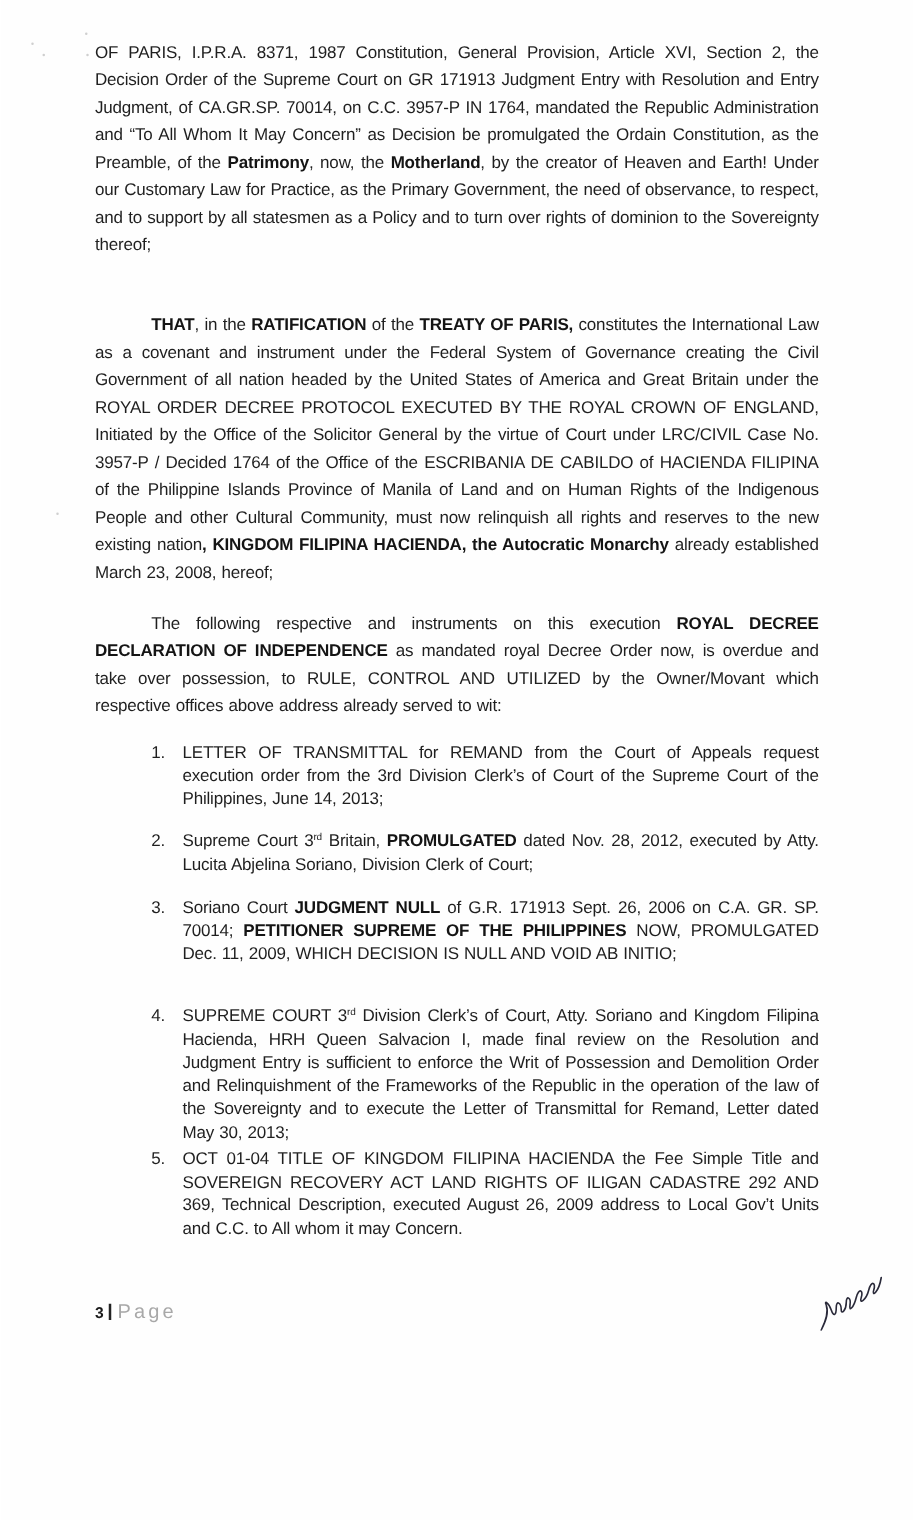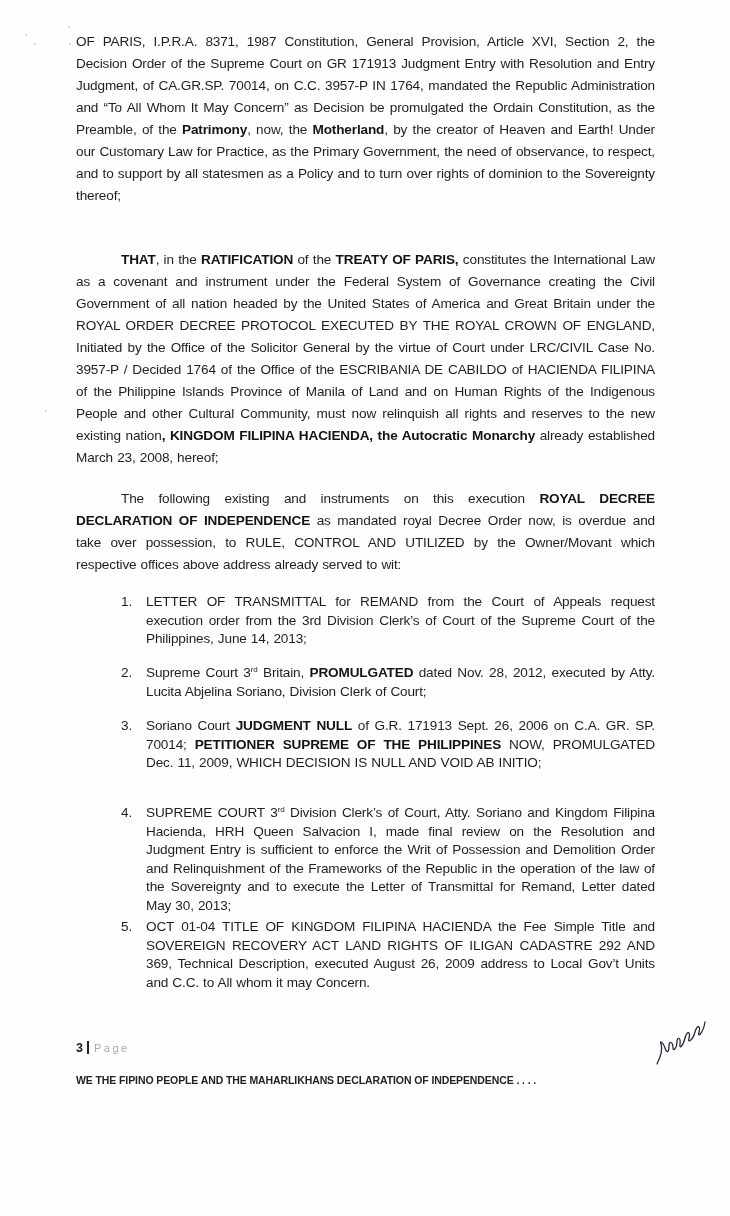--- a/index.html
+++ b/index.html
@@ -21,47 +21,46 @@
     position: absolute; left: 120px; width: 534px;
     font-size: 13.6px; line-height: 18.5px; text-align: justify;
     letter-spacing: -0.15px; word-spacing: 0.5px;
     padding-left: 25px; box-sizing: border-box;
   }
   .item .num { position: absolute; left: 0; top: 0; }
   sup { font-size: 8px; line-height: 0; vertical-align: 5px; }
   .pagenum { position: absolute; left: 75px; top: 1041px; font-size: 12.5px; }
   .pagenum .n { font-weight: bold; color: #1a1a1a; }
   .pagenum .bar { display: inline-block; width: 2px; height: 13px; background: #222; vertical-align: -2px; margin: 0 5px 0 4px; }
-  .pagenum .pg { color: #a8a8a8; letter-spacing: 2.5px; font-size: 11px; }
+  .pagenum .pg { color: #a8a8a8; letter-spacing: 2.5px; font-size: 16px; }
   .footer { position: absolute; left: 75px; top: 1074px; font-size: 10.5px; font-weight: bold; color: #222; letter-spacing: -0.1px; }
   .signature { position: absolute; left: 648px; top: 1012px; width: 60px; height: 60px; }
 </style>
 </head>
 <body>
 
 <div class="page">
 
   <span class="speck" style="left:24px;top:34px;width:2px;height:2px;"></span>
   <span class="speck" style="left:33px;top:43px;width:2px;height:2px;"></span>
   <span class="speck" style="left:67px;top:26px;width:2px;height:2px;"></span>
   <span class="speck" style="left:68px;top:43px;width:2px;height:2px;"></span>
   <span class="speck" style="left:44px;top:410px;width:2px;height:2px;"></span>
 
   <div class="para" id="p1" style="top:31px;"><span>OF PARIS, I.P.R.A. 8371, 1987 Constitution, General Provision, Article XVI, Section 2, the Decision Order of the Supreme Court on GR 171913 Judgment Entry with Resolution and Entry Judgment, of CA.GR.SP. 70014,  on C.C. 3957-P IN 1764,   mandated the Republic Administration and “To All Whom It May Concern” as Decision be promulgated the Ordain Constitution, as the Preamble, of the </span><b>Patrimony</b><span>, now, the </span><b>Motherland</b><span>, by the creator of Heaven and Earth!  Under our Customary Law for Practice, as the Primary Government, the need of  observance,  to respect, and to support by  all statesmen as a Policy  and to turn over rights of dominion to the Sovereignty thereof;</span></div>
   <div class="para indent" id="p2" style="top:249px;"><b>THAT</b><span>, in the </span><b>RATIFICATION</b><span> of the </span><b>TREATY OF PARIS,</b><span> constitutes the International Law as a covenant and instrument under the Federal System of Governance creating  the Civil Government of all nation headed by the United States of America and Great Britain under the ROYAL ORDER DECREE PROTOCOL EXECUTED BY THE ROYAL CROWN OF ENGLAND, Initiated by the Office of the Solicitor General by the virtue of Court under LRC/CIVIL Case No. 3957-P / Decided 1764 of the Office of the  ESCRIBANIA DE CABILDO of HACIENDA FILIPINA of the Philippine Islands Province of Manila of Land and on Human Rights of the Indigenous People and other Cultural Community, must now  relinquish all rights and reserves to the new existing nation</span><b>, KINGDOM FILIPINA HACIENDA, the Autocratic Monarchy</b><span> already established March 23, 2008,  hereof;</span></div>
-  <div class="para indent" id="p3" style="top:488px;"><span>The following existing and instruments on this execution </span><b>ROYAL DECREE DECLARATION OF INDEPENDENCE</b><span> as mandated royal Decree Order now, is overdue and take over possession, to RULE, CONTROL AND UTILIZED by  the Owner/Movant which respective offices above address already served to wit:</span></div>
+  <div class="para indent" id="p3" style="top:488px;"><span>The following respective and instruments on this execution </span><b>ROYAL DECREE DECLARATION OF INDEPENDENCE</b><span> as mandated royal Decree Order now, is overdue and take over possession, to RULE, CONTROL AND UTILIZED by  the Owner/Movant which respective offices above address already served to wit:</span></div>
 
   <div class="item" id="li0" style="top:593px;"><span class="num">1.</span><span>LETTER OF TRANSMITTAL for REMAND from the Court of Appeals request execution order from the 3rd Division Clerk’s of Court of the Supreme Court of the Philippines, June 14, 2013;</span></div>
   <div class="item" id="li1" style="top:664px;"><span class="num">2.</span><span>Supreme Court 3</span><sup>rd</sup><span> Britain, </span><b>PROMULGATED</b><span> dated Nov. 28, 2012, executed by Atty. Lucita Abjelina Soriano, Division Clerk of Court;</span></div>
   <div class="item" id="li2" style="top:717px;"><span class="num">3.</span><span>Soriano Court </span><b>JUDGMENT NULL</b><span> of G.R. 171913  Sept. 26, 2006 on C.A. GR. SP. 70014; </span><b>PETITIONER SUPREME OF THE PHILIPPINES</b><span> NOW, PROMULGATED Dec. 11, 2009, WHICH DECISION IS NULL AND VOID AB INITIO;</span></div>
   <div class="item" id="li3" style="top:804px;"><span class="num">4.</span><span>SUPREME COURT 3</span><sup>rd</sup><span> Division Clerk’s of Court, Atty. Soriano and Kingdom Filipina Hacienda, HRH Queen Salvacion I,  made final review on the Resolution and Judgment Entry is sufficient to enforce the Writ of Possession and Demolition Order and Relinquishment of the Frameworks of the Republic in the operation of the law of the Sovereignty and to execute the Letter of Transmittal for Remand, Letter dated May 30, 2013;</span></div>
   <div class="item" id="li4" style="top:918px;"><span class="num">5.</span><span>OCT 01-04  TITLE OF KINGDOM FILIPINA HACIENDA the Fee Simple Title and SOVEREIGN RECOVERY ACT LAND RIGHTS OF ILIGAN CADASTRE 292 AND 369, Technical Description, executed August 26, 2009  address to Local Gov’t Units and C.C. to All whom it may Concern.</span></div>
 
   <div class="pagenum">
     <span class="n">3</span><span class="bar"></span><span class="pg">Page</span>
   </div>
 
-  <div class="footer">WE THE FIPINO PEOPLE AND THE MAHARLIKHANS DECLARATION OF INDEPENDENCE . . . .</div>
 
   <svg class="signature" viewBox="0 0 60 60">
     <path d="M8 52 C12 44, 14 38, 12 32 C10 28, 14 30, 16 36 C18 42, 20 40, 20 34 C20 28, 24 30, 24 36 C24 40, 28 36, 28 30 C28 24, 32 26, 31 32 C30 38, 34 34, 36 26 C38 18, 42 20, 40 26 C38 32, 44 28, 46 20 C48 12, 52 14, 50 20 C48 26, 54 22, 56 10" fill="none" stroke="#2a2a3a" stroke-width="1.3" stroke-linecap="round"></path>
   </svg>
 </div>
 
 </body></html>

